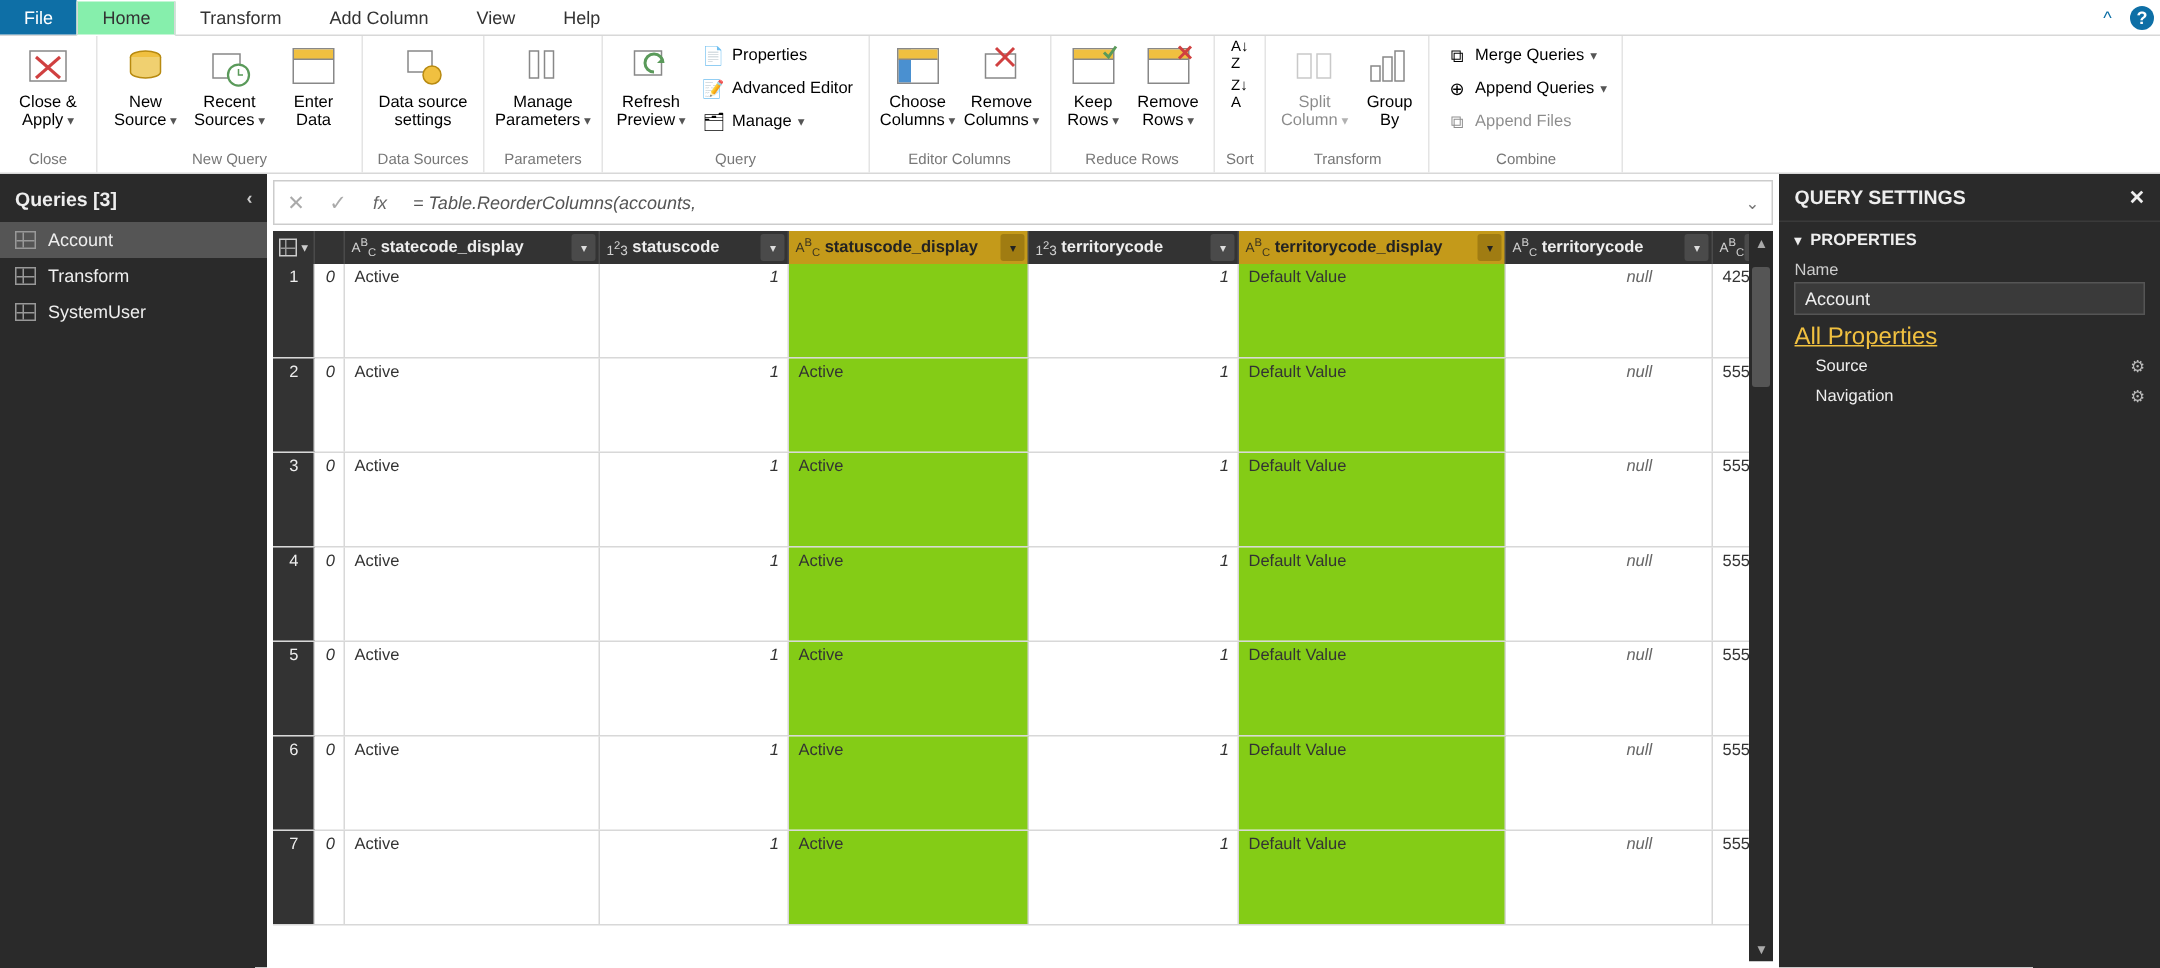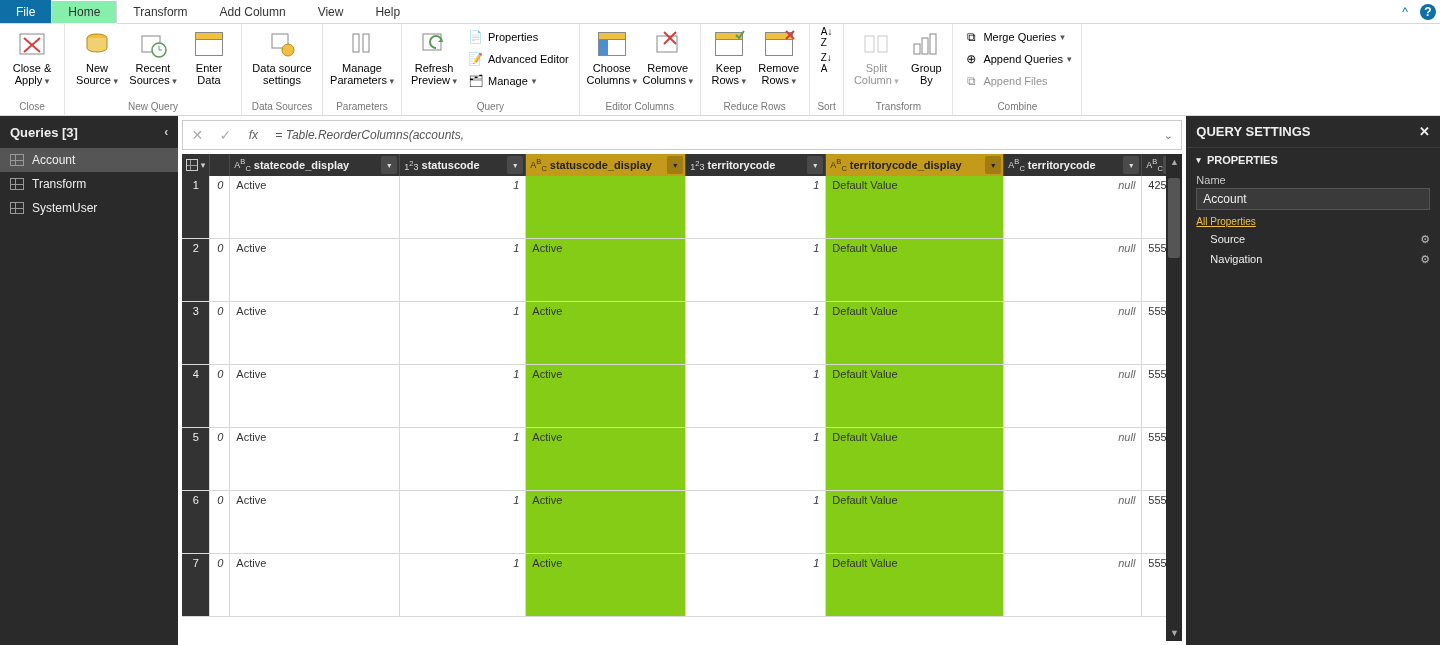--- a/index.html
+++ b/index.html
@@ -60,36 +60,36 @@
 .ghdr-cell{border-right:1px solid #4a4a4a;display:flex;align-items:center;padding:0 4px;font-size:11px;color:#eee;position:relative;gap:3px;}
 .ghdr-cell.sel{background:#c49a1a;color:#222;}
 .ghdr-cell .typ{font-size:9px;opacity:.85;}
 .ghdr-cell .fd{position:absolute;right:2px;top:2px;bottom:2px;width:16px;background:#4a4a4a;display:flex;align-items:center;justify-content:center;font-size:8px;color:#ddd;border-radius:2px;}
 .ghdr-cell.sel .fd{background:#a07c12;color:#222;}
 .gidx{width:28px;background:#333;justify-content:center;}
 .grow{display:flex;height:63px;border-bottom:1px solid #d8d8d8;}
 .gcell{border-right:1px solid #d8d8d8;padding:3px 6px;font-size:11px;color:#333;}
 .gcell.idx{width:28px;background:#333;color:#eee;text-align:center;}
 .gcell.num{text-align:right;font-style:italic;}
-.gcell.null{text-align:right;font-style:italic;color:#666;padding-left:46px;}
+.gcell.null{text-align:center;font-style:italic;color:#666;padding-left:46px;}
 .gcell.selcol{background:#84cc16;}
 .vscroll{position:absolute;right:0;top:0;width:16px;bottom:0;background:#2a2a2a;}
 .vscroll .thumb{position:absolute;left:2px;right:2px;height:80px;top:24px;background:#555;border-radius:2px;}
 .vscroll .arr{position:absolute;left:0;right:0;height:16px;color:#aaa;font-size:9px;display:flex;align-items:center;justify-content:center;}
 .vscroll .arr.up{top:0}.vscroll .arr.dn{bottom:0}
 
 
 .qsettings{width:256px;background:#2a2a2a;color:#eee;display:flex;flex-direction:column;}
 .qs-hdr{height:32px;display:flex;align-items:center;justify-content:space-between;padding:0 10px;font-size:13px;font-weight:600;border-bottom:1px solid #3a3a3a;}
 .qs-sec-hdr{font-size:11px;font-weight:600;padding:6px 10px;display:flex;align-items:center;gap:6px;}
 .qs-sec-hdr::before{content:"▾";font-size:9px;}
 .qs-body{padding:0 10px;}
 .qs-lbl{font-size:11px;color:#ccc;margin:2px 0;}
 .qs-input{width:100%;background:#3a3a3a;border:1px solid #555;color:#eee;font-size:12px;padding:3px 6px;}
-.qs-link{color:#f0c040;font-size:10px;text-decoration:underline;cursor:pointer;display:inline-block;margin-top:6px;}
+.qs-link{color:#f0c040;font-size:16px;text-decoration:underline;cursor:pointer;display:inline-block;margin-top:6px;}
 .step{height:20px;display:flex;align-items:center;font-size:11px;padding:0 8px 0 20px;cursor:pointer;position:relative;margin:0 4px;}
 .step .gear{position:absolute;right:6px;font-size:11px;color:#bbb;}
 .step.active{background:#555;}
 .step.active::before{content:"✕";position:absolute;left:4px;font-size:9px;color:#ccc;}
 
 .carets{font-size:9px;color:#555}
 
 </style>
 </head>
 <body>

